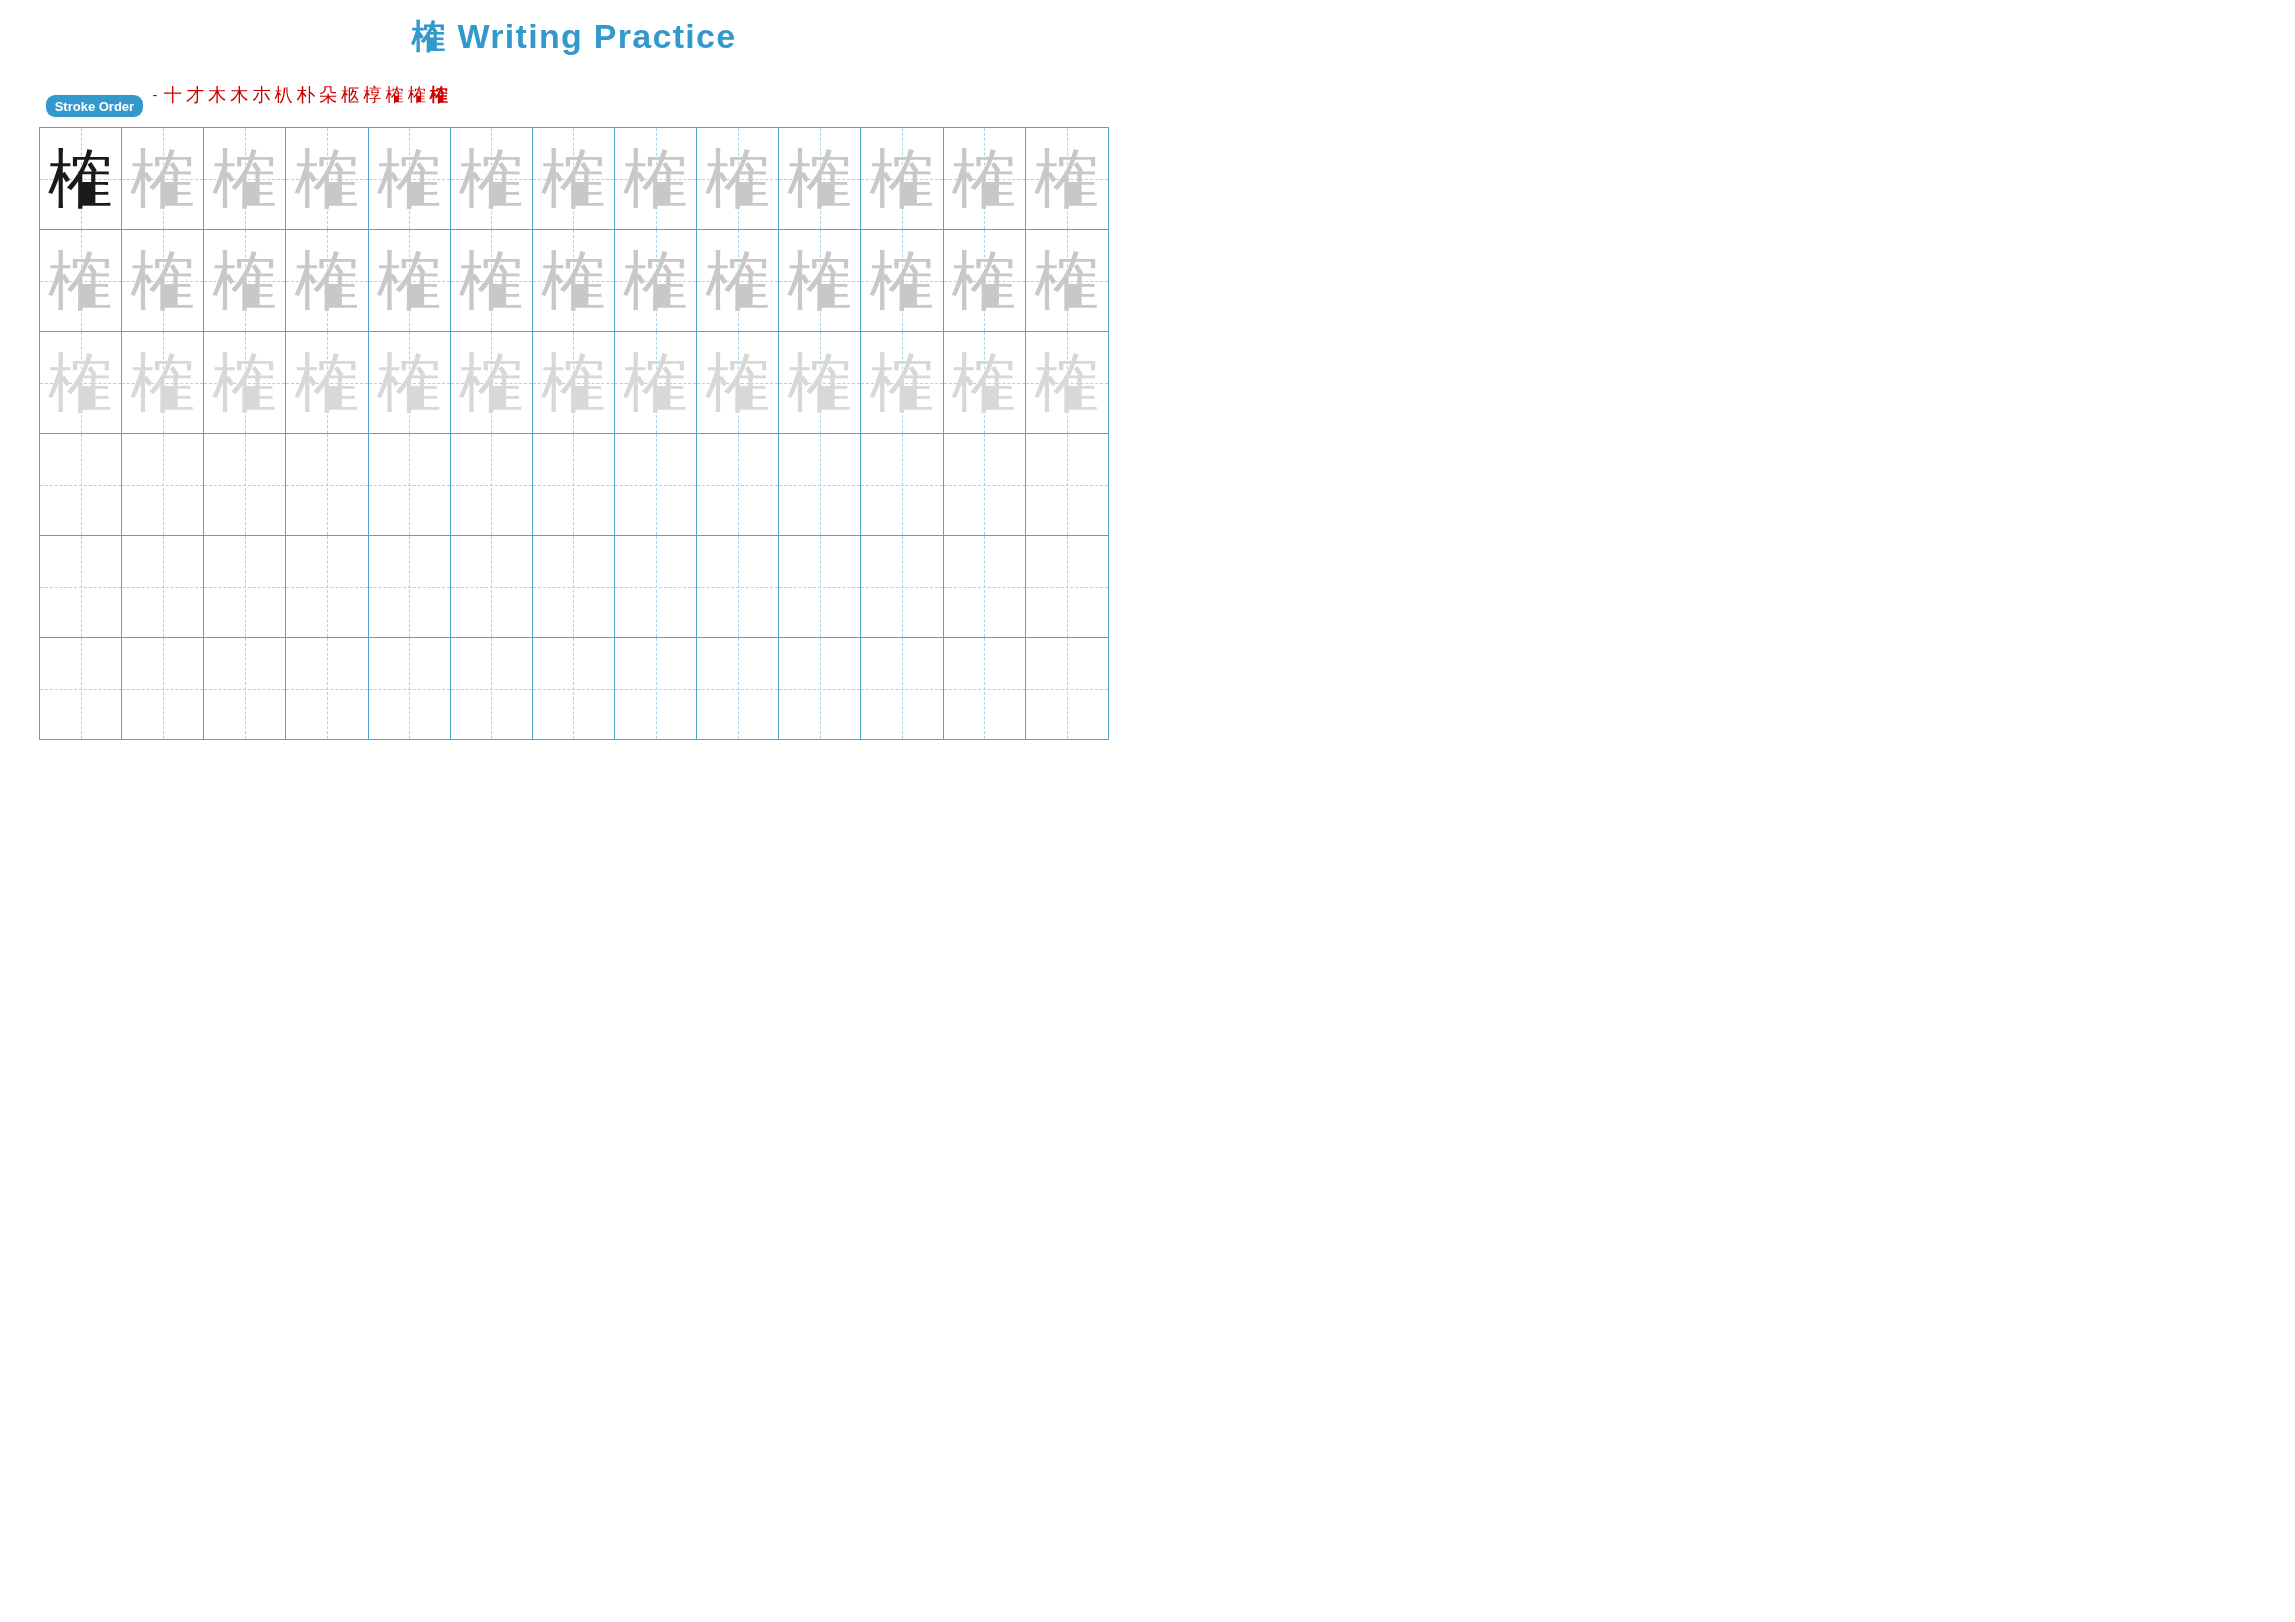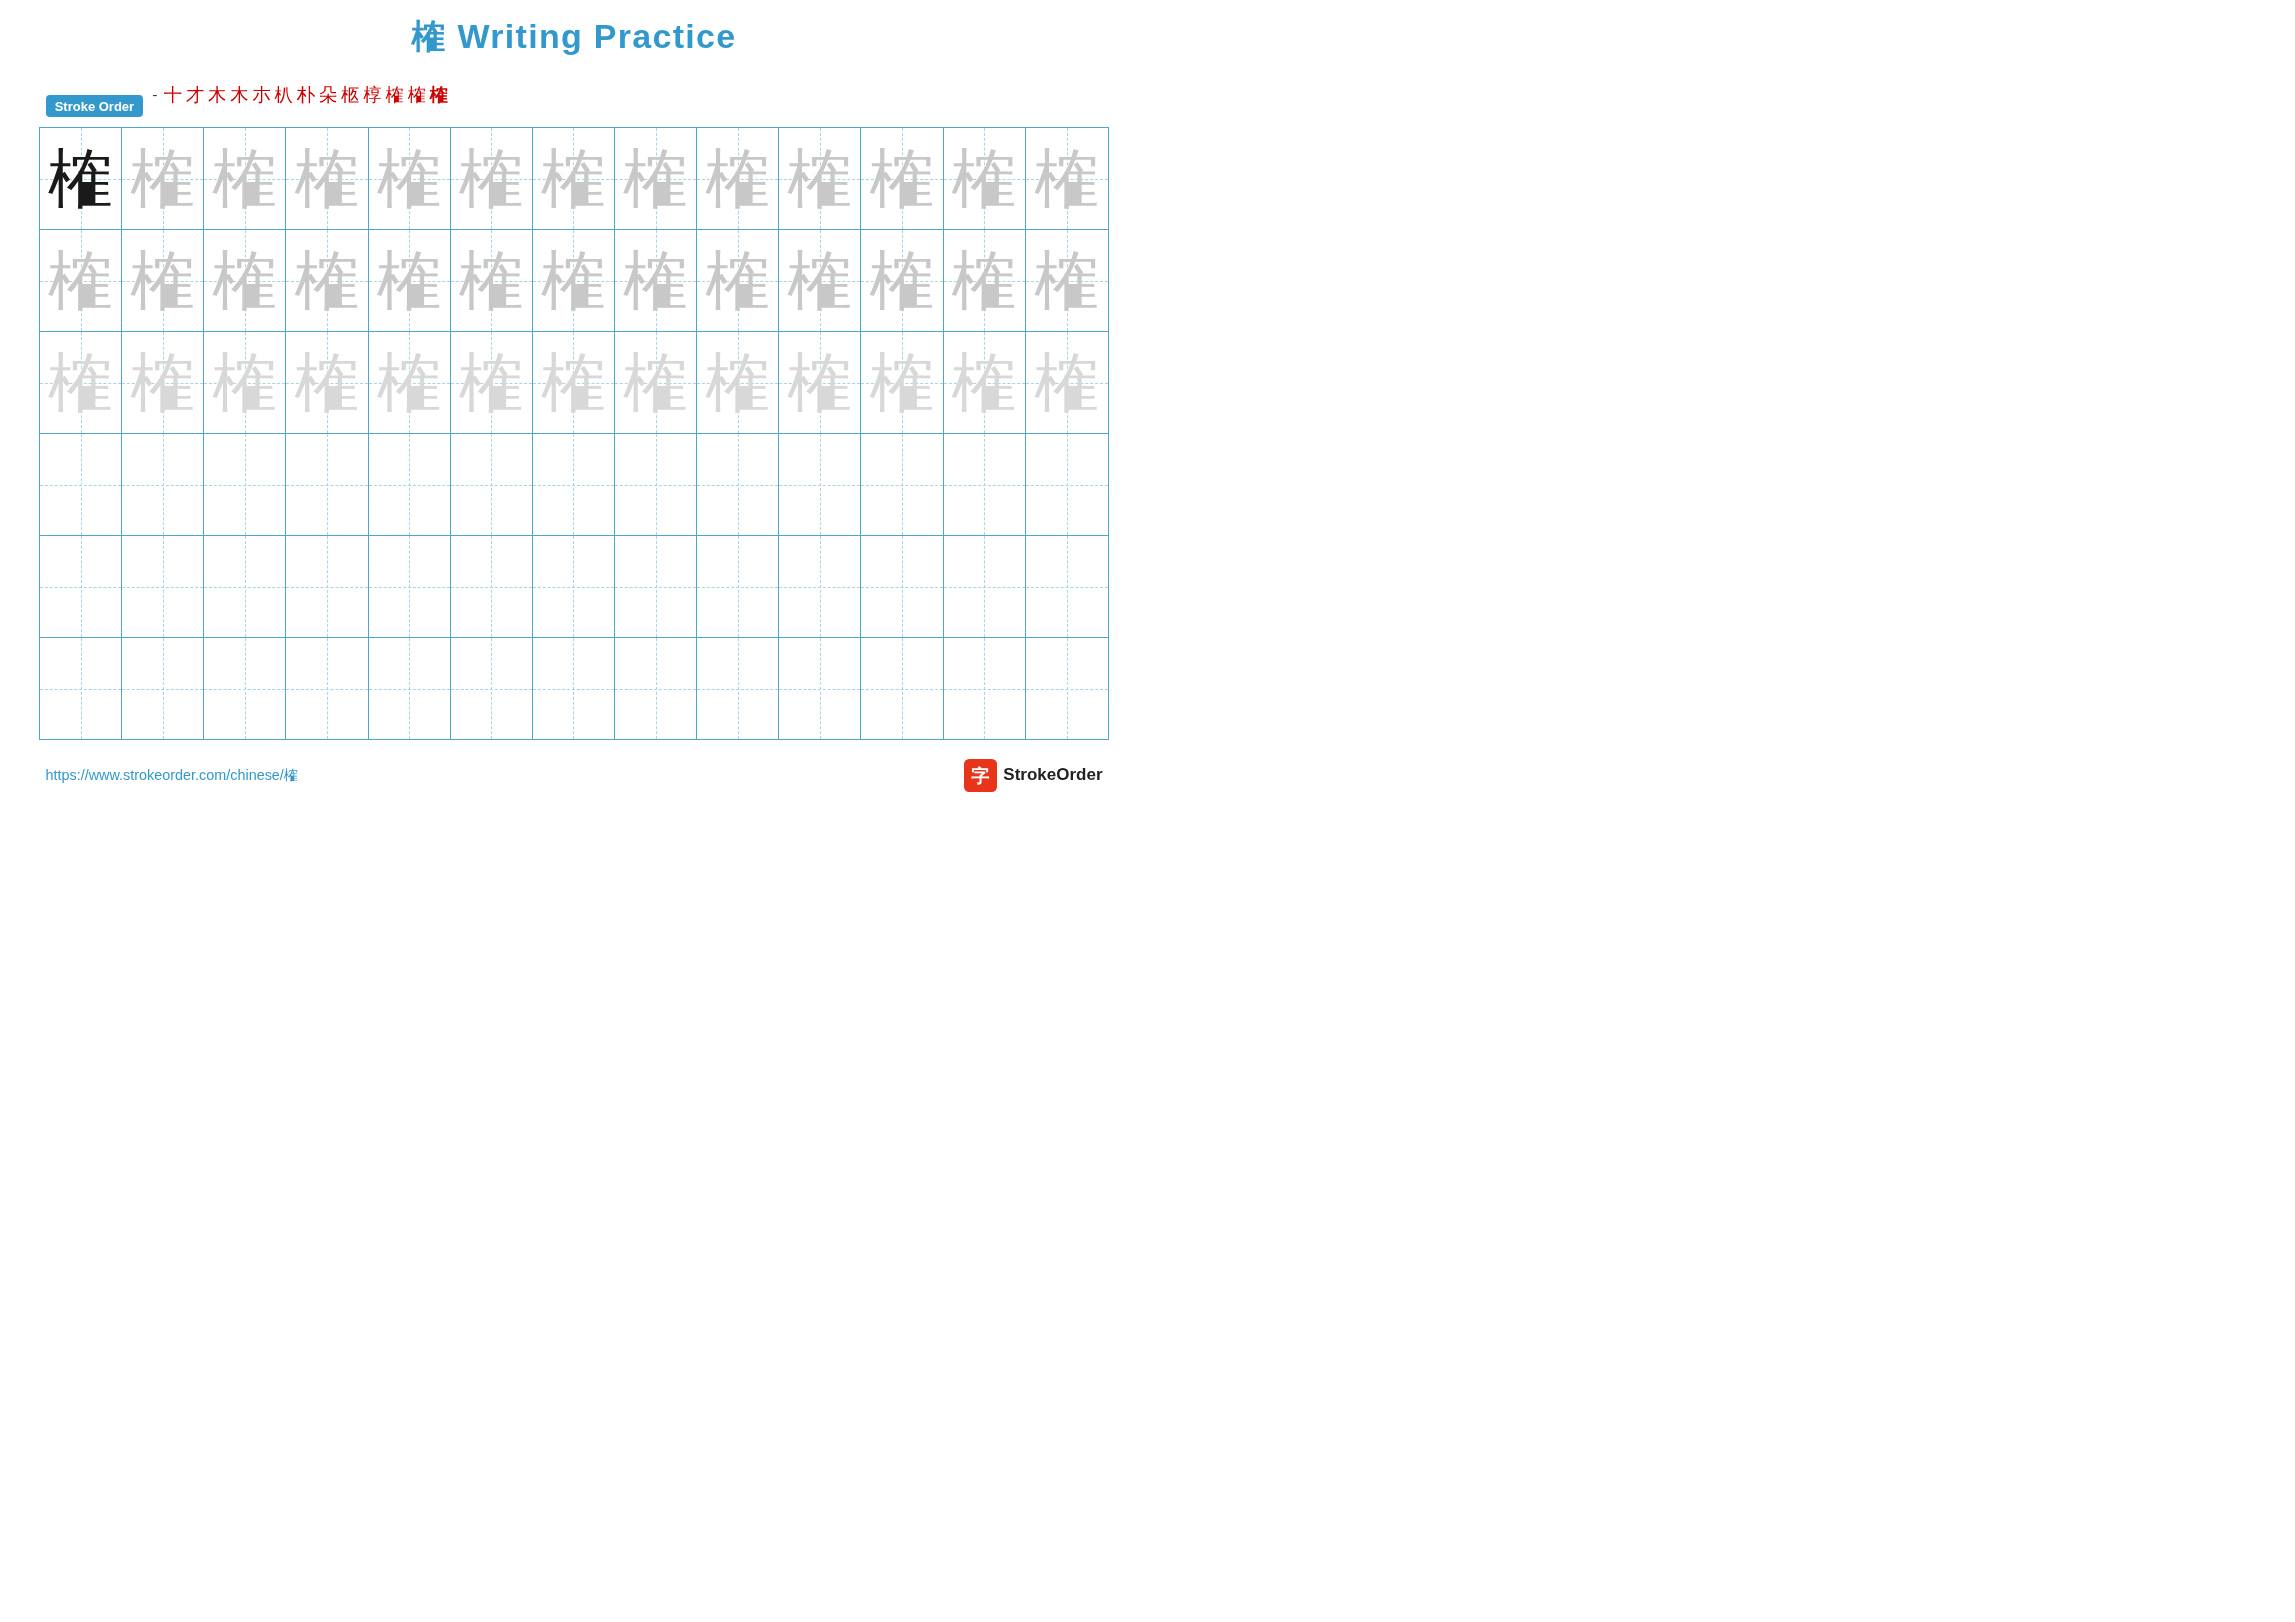--- a/index.html
+++ b/index.html
@@ -38,21 +38,21 @@
       margin-bottom: 10.5px;
       padding-left: 6.5px;
     }
 
     .stroke-order-badge {
       background: #3399cc;
       color: #fff;
       font-size: 13px;
       font-weight: bold;
       padding: 3.3px 9.2px;
-      border-radius: 4px;
+      border-radius: 9px;
       white-space: nowrap;
       margin-top: 24px;
     }
 
     .stroke-sequence {
       display: flex;
       align-items: center;
       gap: 3.9px;
       font-size: 18.3px;
       color: #cc0000;
@@ -412,22 +412,15 @@
       <div class="grid-cell-empty"></div>
       <div class="grid-cell-empty"></div>
       <div class="grid-cell-empty"></div>
       <div class="grid-cell-empty"></div>
       <div class="grid-cell-empty"></div>
       <div class="grid-cell-empty"></div>
     </div>
 
   </div>
 
-  <div class="footer">
-    <span class="footer-url">https://www.strokeorder.com/chinese/榷</span>
-    <div class="footer-brand">
-      <div class="brand-icon">字</div>
-      <span>StrokeOrder</span>
-    </div>
-  </div>
 
 </div>
 
 
 </body></html>

